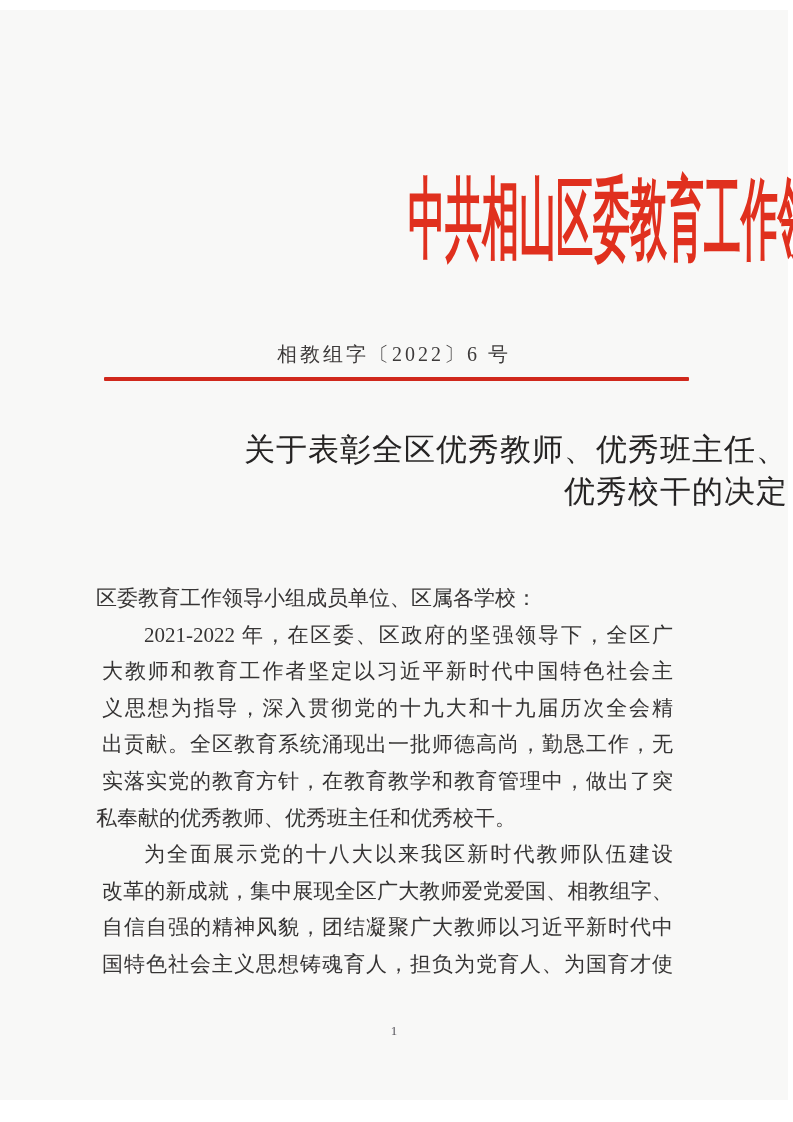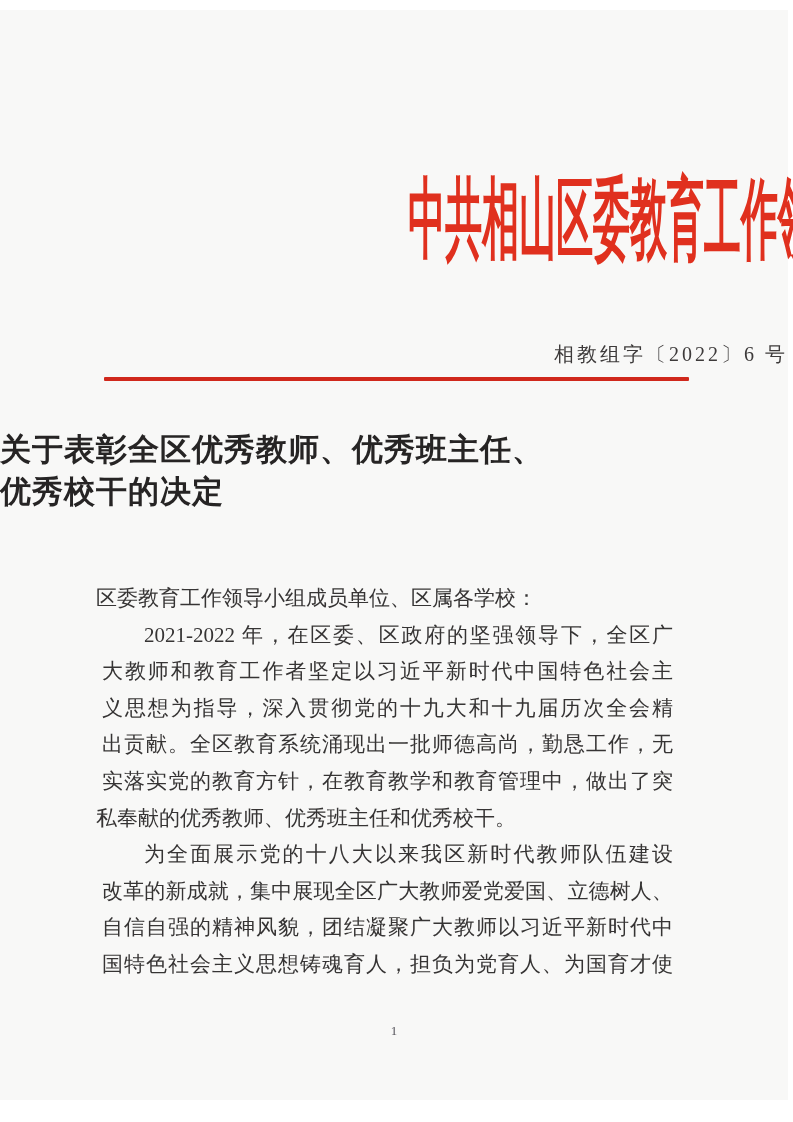--- a/index.html
+++ b/index.html
@@ -28,40 +28,40 @@
     color: #e0301e;
     transform: scaleX(0.42);
     transform-origin: center;
     letter-spacing: 0px;
     line-height: 1.0;
   }
   
   .doc-number {
     position: absolute;
     top: 331px; left: 0; width: 100%;
-    text-align: right;
+    text-align: center;
     font-size: 20px;
     letter-spacing: 3px;
     color: #3d3a3a;
   }
   
   .red-line {
     position: absolute;
     top: 367px; left: 104px;
     width: 585px; height: 4px;
     background: #d0281c;
     border-radius: 1px;
   }
   
   .doc-title {
     position: absolute;
     top: 419px; left: 0; width: 100%;
-    text-align: left;
+    text-align: right;
     font-size: 31px;
-    font-weight: bold;
+    font-weight: normal;
     color: #262424;
     letter-spacing: 1px;
   }
   .doc-title .t2 { }
   
   .doc-body {
     position: absolute;
     top: 570px; left: 96px;
     width: 577px;
     font-size: 21px;
@@ -105,20 +105,20 @@
 
   <div class="doc-body">
     <p>区委教育工作领导小组成员单位、区属各学校：</p>
     <p class="fill indent">2021-2022 年，在区委、区政府的坚强领导下，全区广</p>
     <p class="fill">大教师和教育工作者坚定以习近平新时代中国特色社会主</p>
     <p class="fill">义思想为指导，深入贯彻党的十九大和十九届历次全会精</p>
     <p class="fill">出贡献。全区教育系统涌现出一批师德高尚，勤恳工作，无</p>
     <p class="fill">实落实党的教育方针，在教育教学和教育管理中，做出了突</p>
     <p>私奉献的优秀教师、优秀班主任和优秀校干。</p>
     <p class="fill indent">为全面展示党的十八大以来我区新时代教师队伍建设</p>
-    <p class="fill">改革的新成就，集中展现全区广大教师爱党爱国、立德树人、</p>
+    <p class="fill">改革的新成就，集中展现全区广大教师爱党爱国、相教组字、</p>
     <p class="fill">自信自强的精神风貌，团结凝聚广大教师以习近平新时代中</p>
     <p class="fill">国特色社会主义思想铸魂育人，担负为党育人、为国育才使</p>
   </div>
 
   <div class="page-number">1</div>
 
 </div>
 
 </body></html>

